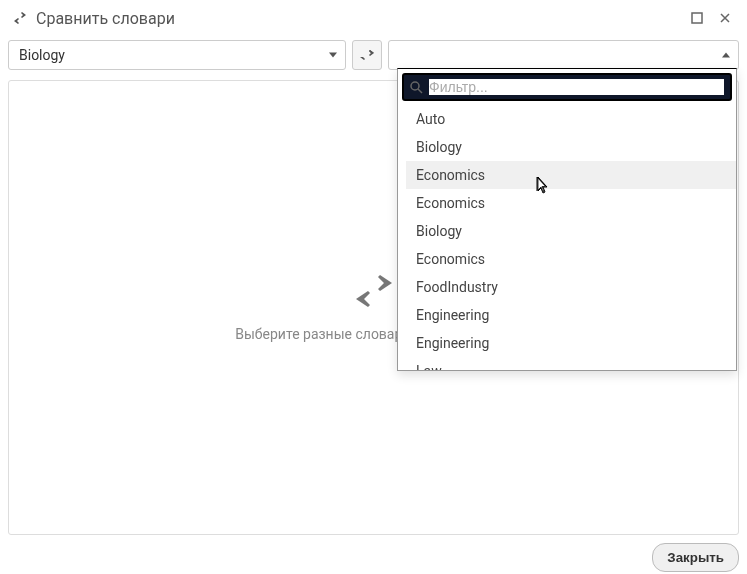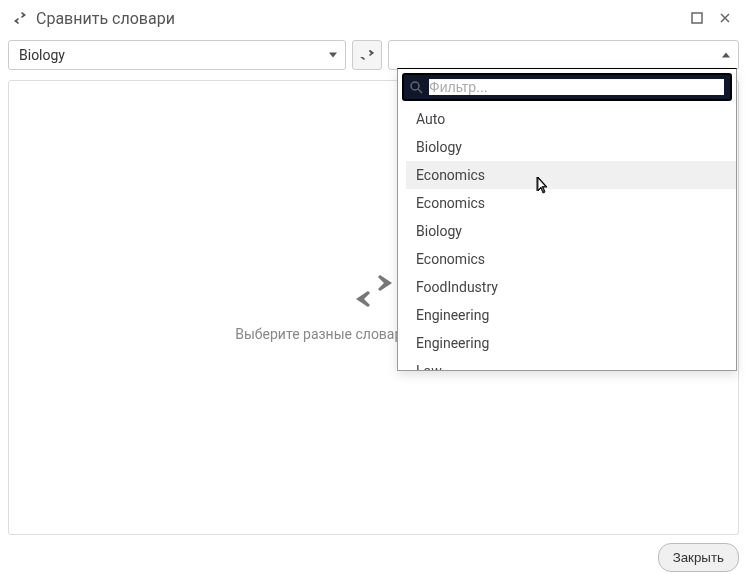--- a/index.html
+++ b/index.html
@@ -81,21 +81,21 @@
 .footer {
   display: flex;
   justify-content: flex-end;
   padding: 8px;
 }
 .close-btn {
   border: 1px solid #bbb;
   border-radius: 13px;
   background: #f0f0f0;
   padding: 6px 14px;
-  font-weight: 400;
+  font-weight: 700;
   cursor: pointer;
   color: #333;
 }
 
 .dropdown {
   position: absolute;
   left: 397px;
   top: 68px;
   width: 340px;
   background: #fff;

